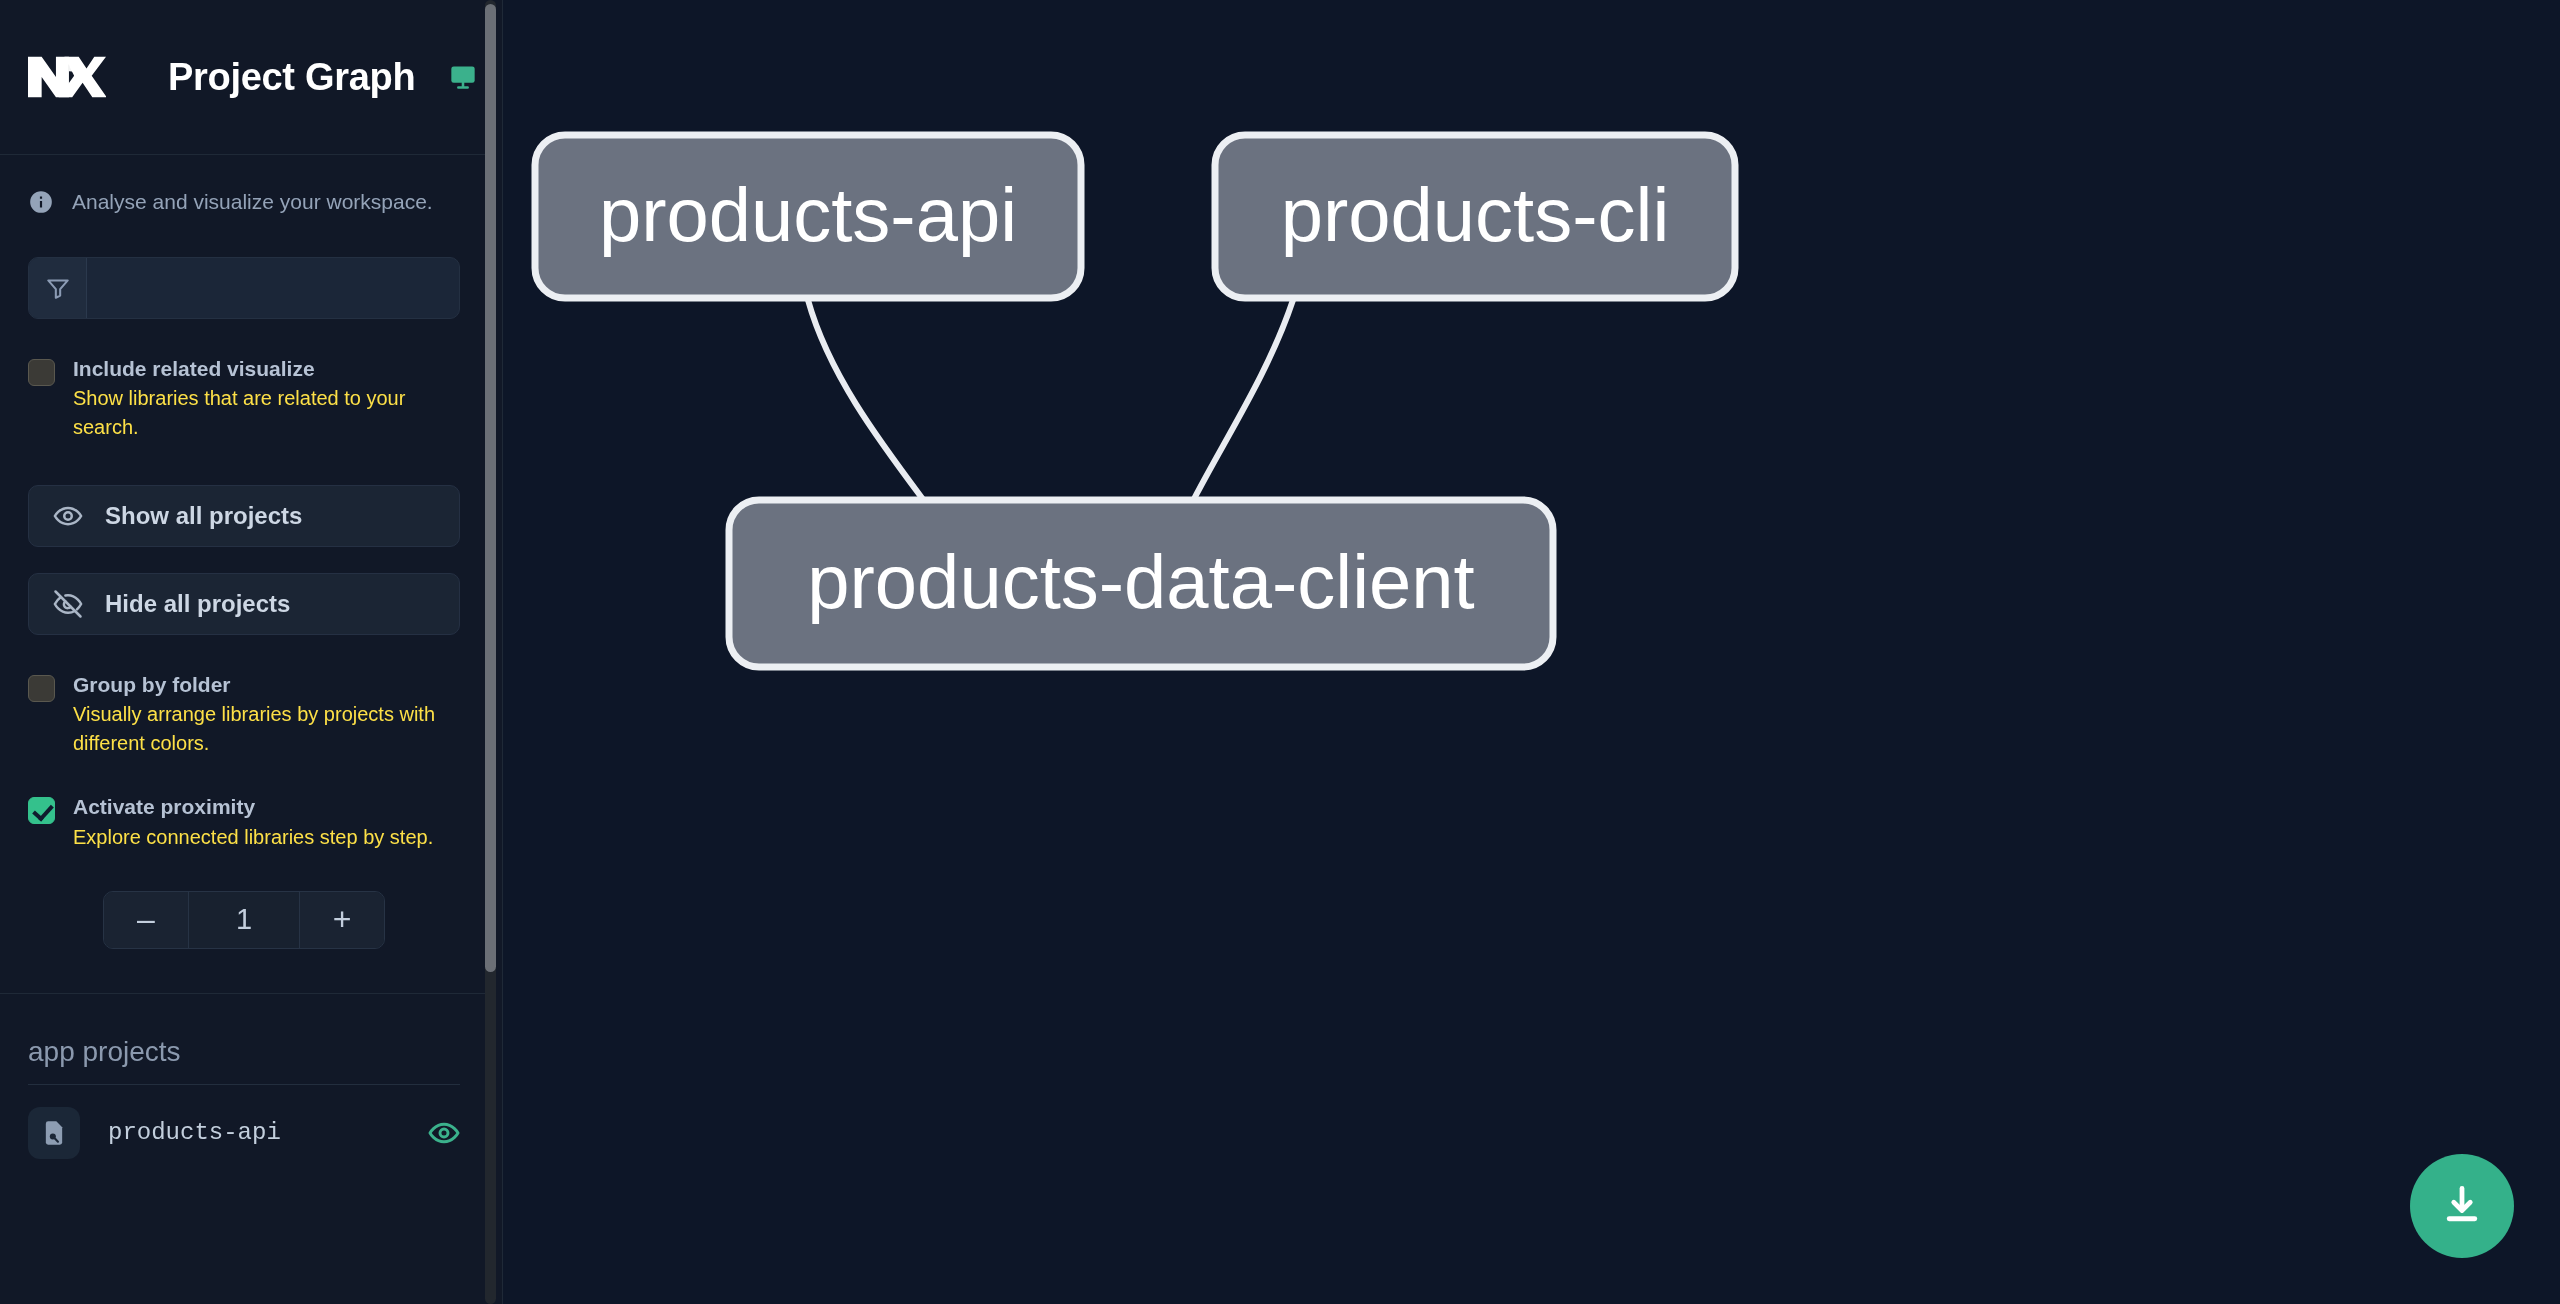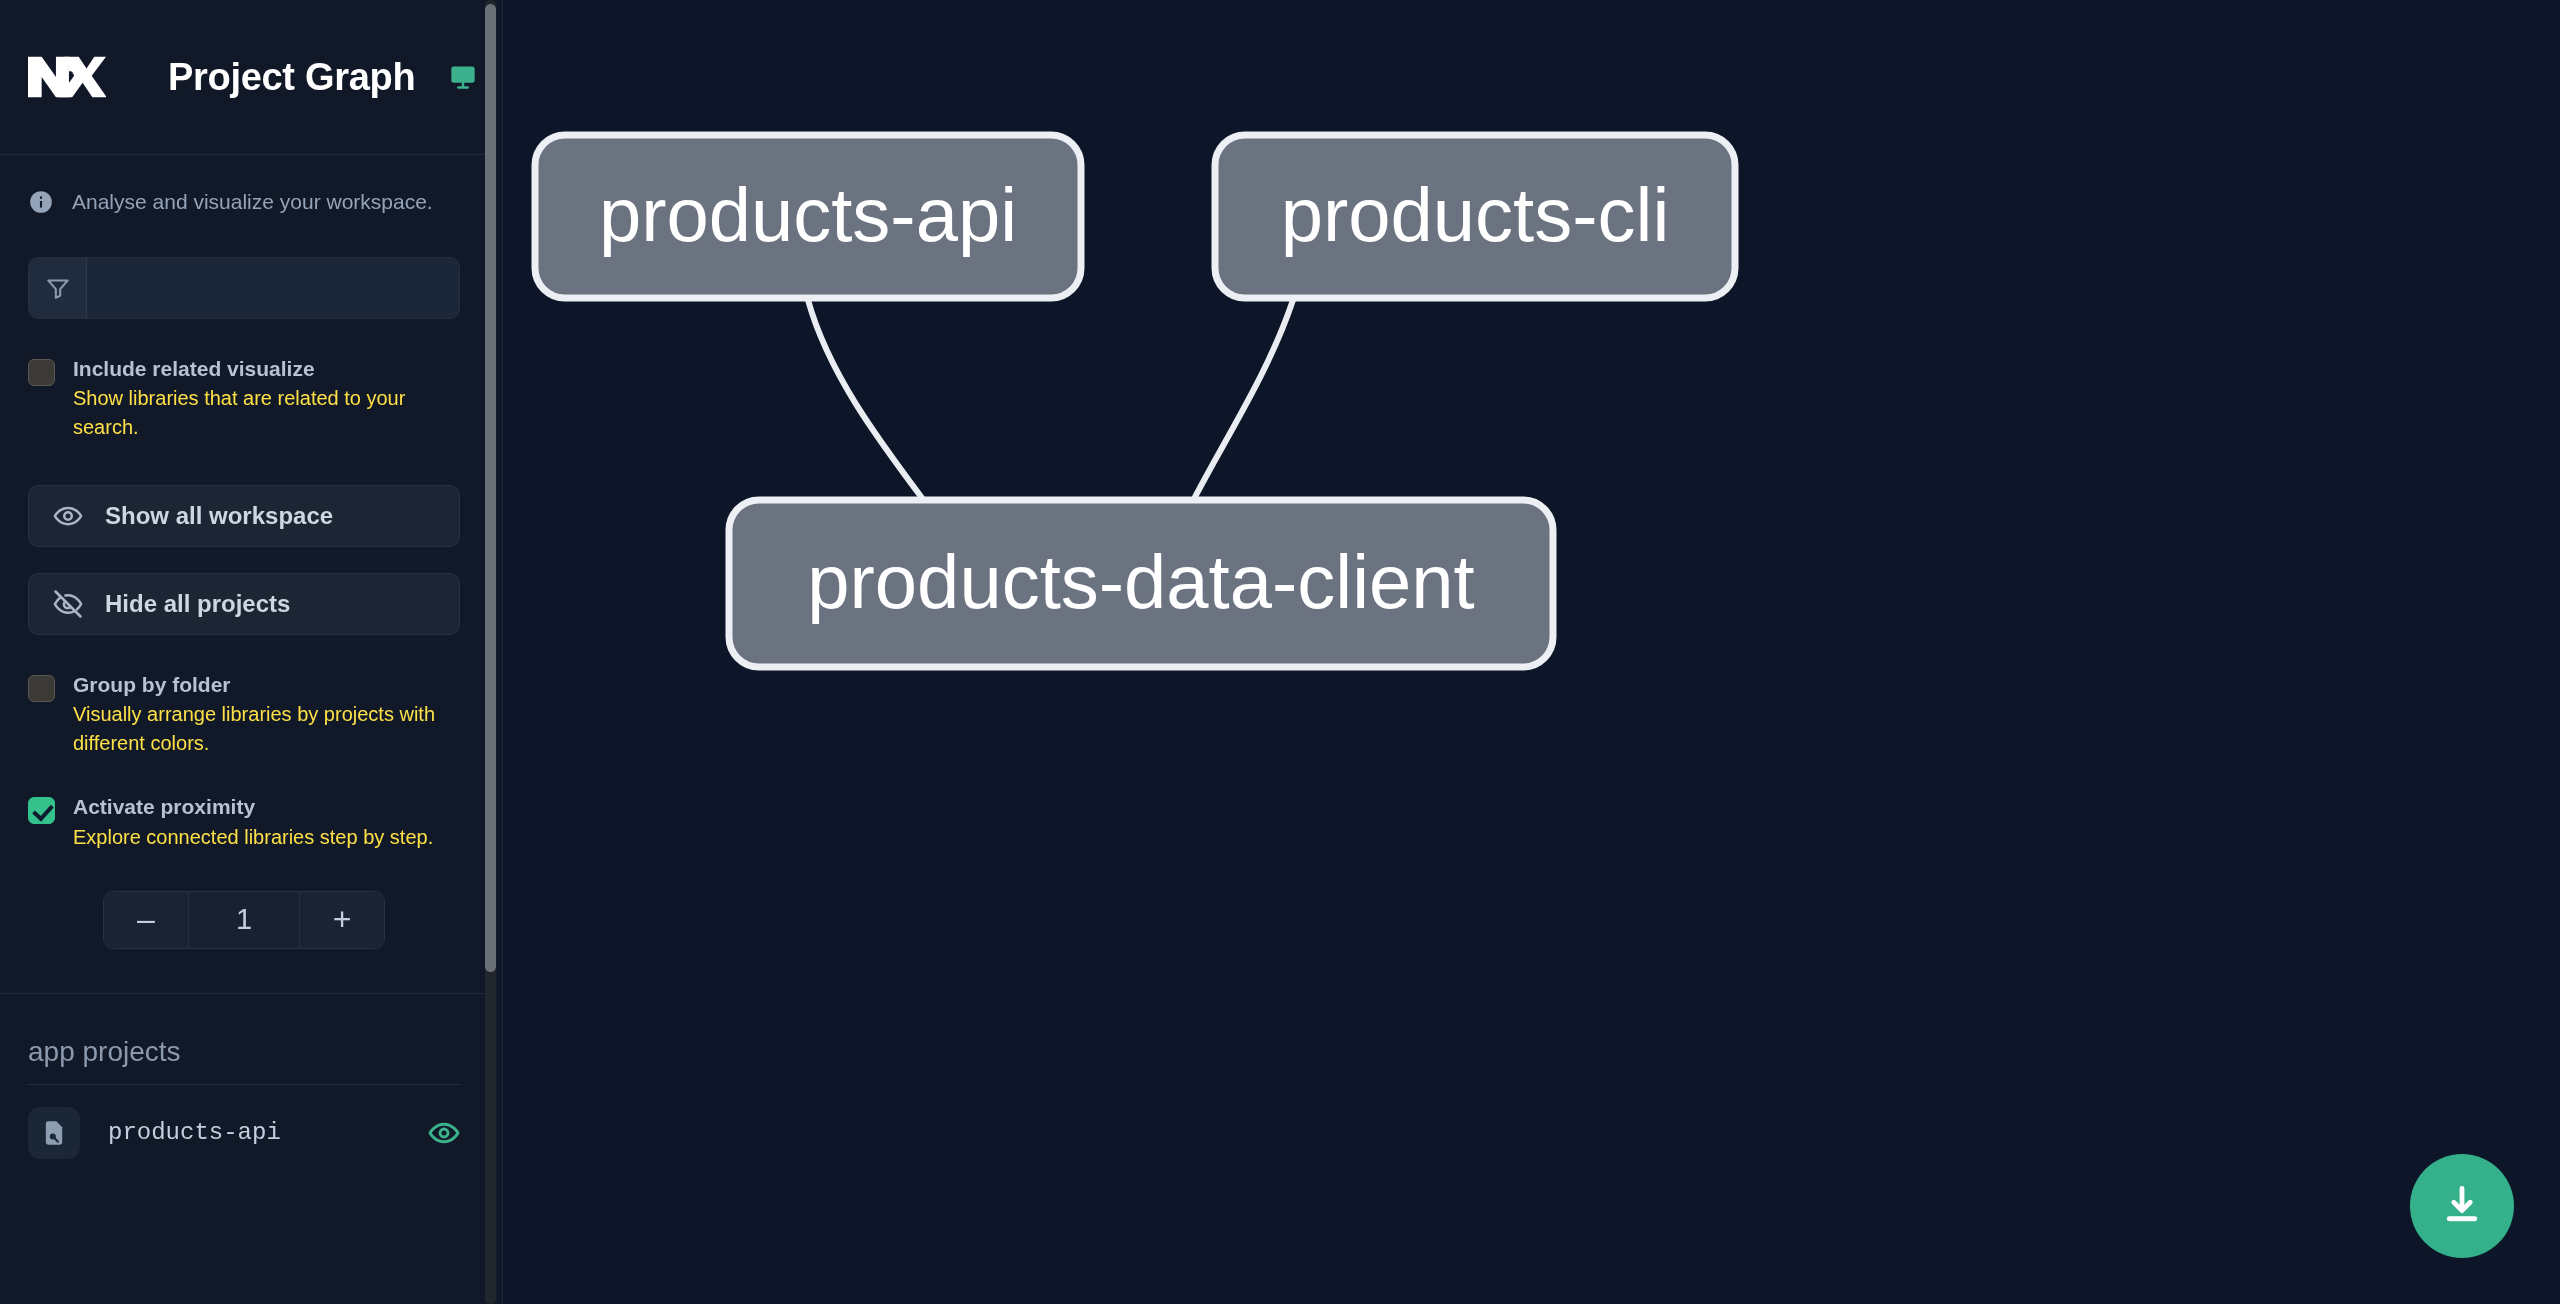--- a/index.html
+++ b/index.html
@@ -295,21 +295,21 @@
 
       <div class="pre-btn-gap"></div>
 
       <div class="big-btn">
         <span class="bi">
           <svg viewBox="0 0 24 24" fill="none" stroke="currentColor" stroke-width="2" stroke-linecap="round" stroke-linejoin="round">
             <path d="M1.5 12S5 5.5 12 5.5 22.5 12 22.5 12 19 18.5 12 18.5 1.5 12 1.5 12z"></path>
             <circle cx="12" cy="12" r="3"></circle>
           </svg>
         </span>
-        <span>Show all workspace</span>
+        <span>Show all projects</span>
       </div>
 
       <div class="btn-gap"></div>
 
       <div class="big-btn">
         <span class="bi">
           <svg viewBox="0 0 24 24" fill="none" stroke="currentColor" stroke-width="2" stroke-linecap="round" stroke-linejoin="round">
             <path d="M9.9 5.2A10.9 10.9 0 0112 5c7 0 10.5 7 10.5 7a18 18 0 01-3.3 4.3M6.3 6.4A17.6 17.6 0 001.5 12S5 19 12 19a10.6 10.6 0 005.4-1.4"></path>
             <path d="M9.9 9.9a3 3 0 104.2 4.2"></path>
             <path d="M2 2l20 20"></path>

